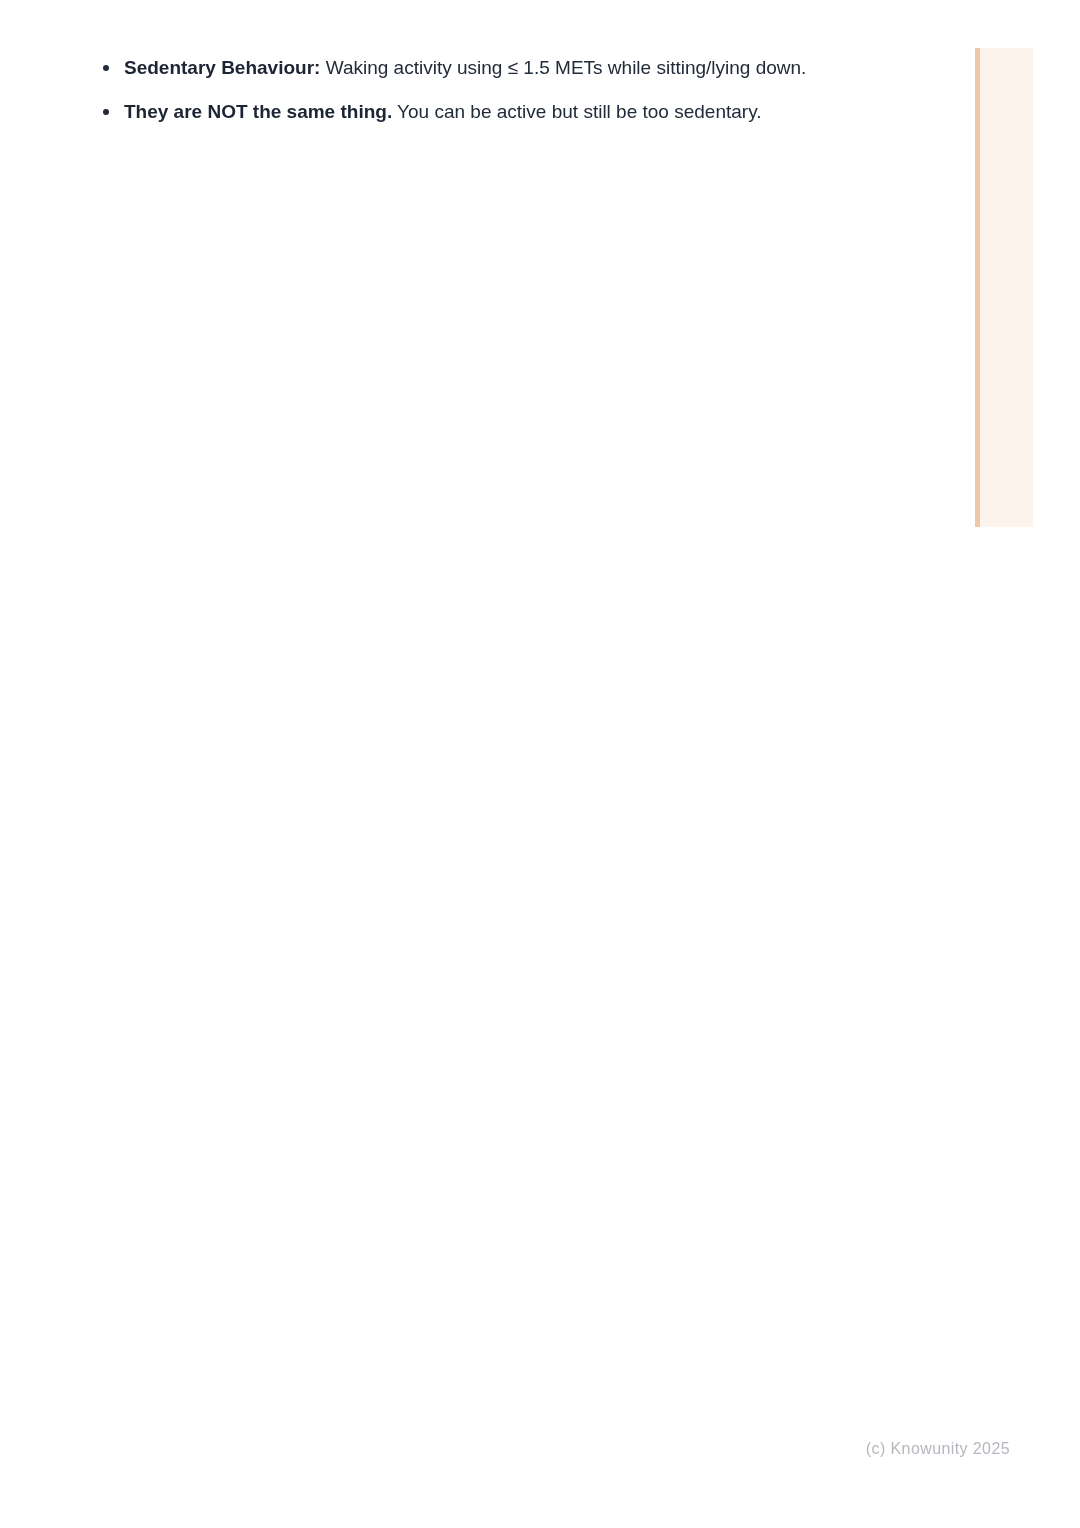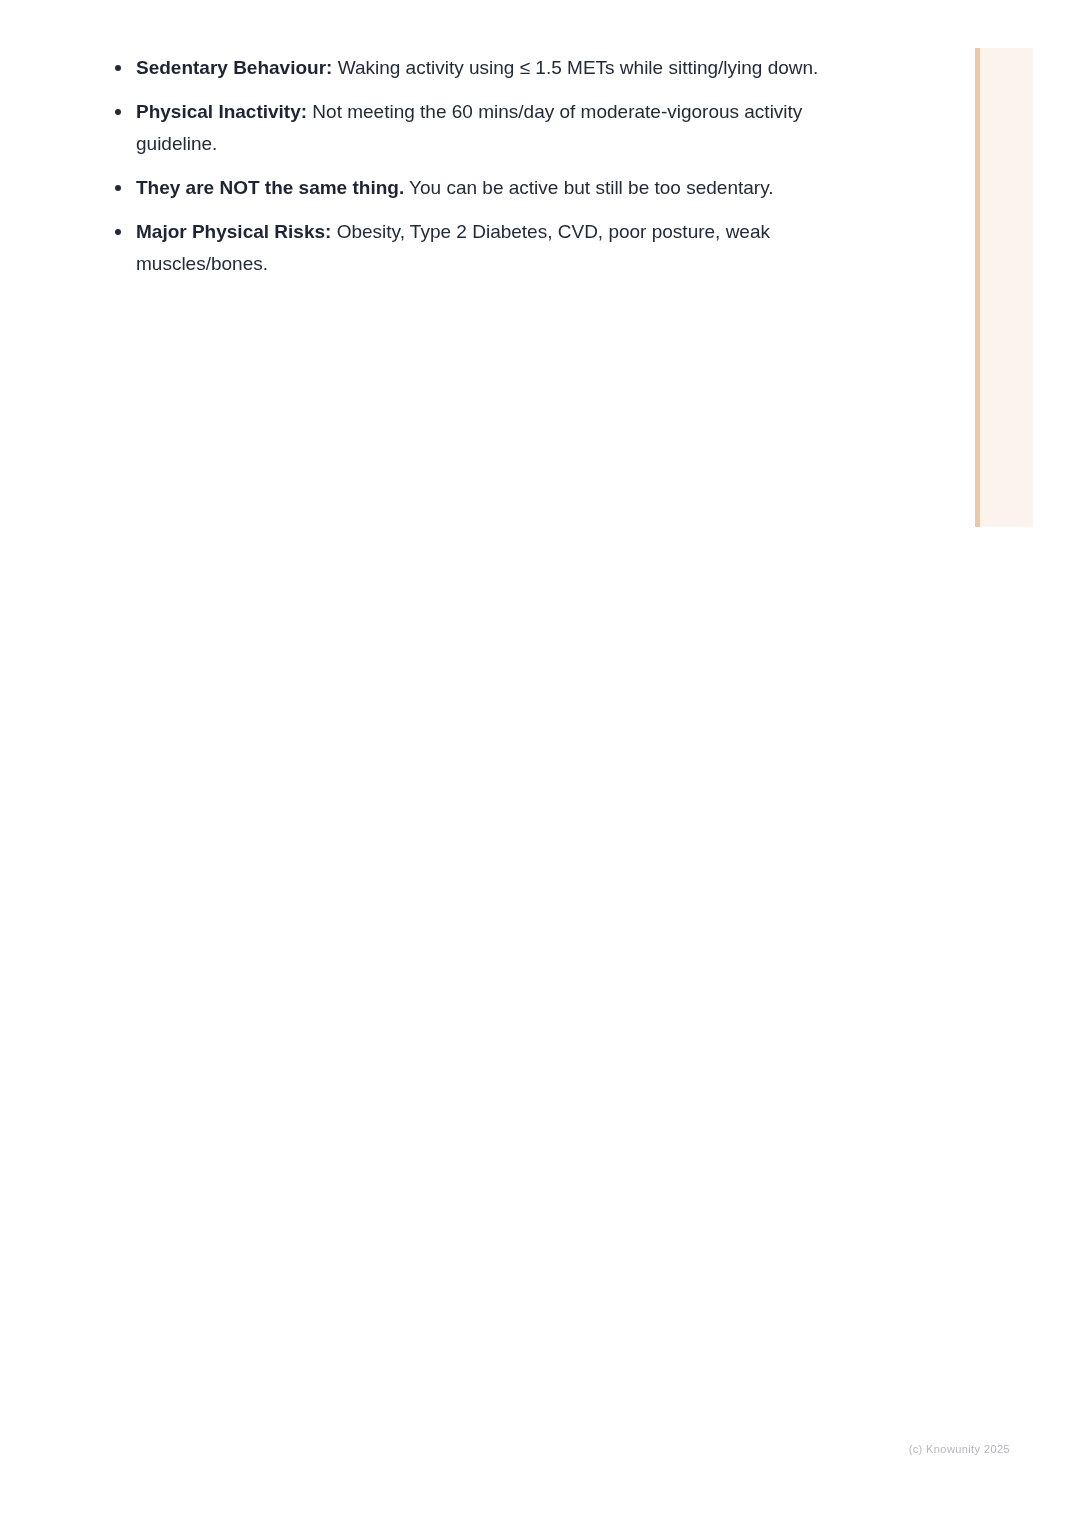--- a/index.html
+++ b/index.html
@@ -19,51 +19,49 @@
   }
   .page{position:absolute;inset:0;}
   ul.notes{
     position:absolute;left:124px;top:52px;width:712px;
     margin:0;padding:0;list-style:none;
     color:var(--text);
     font-size:19px;line-height:32px;
   }
   ul.notes li{
     position:relative;
-    margin:0 0 12px 12px;
+    margin:0 0 12px 0;
   }
   ul.notes li::before{
     content:"";
     position:absolute;left:-21px;top:13px;
     width:6px;height:6px;border-radius:50%;
     background:var(--text);
   }
   .b{font-weight:700;color:#1d2534;}
   .strip{
     position:absolute;left:975px;top:48px;
     width:58px;height:479px;
     background:var(--strip_fill);
     border-left:5px solid var(--strip_accent);
   }
   .footer{
     position:absolute;top:1440px;right:70px;
-    font-size:11px;letter-spacing:0.4px;
+    font-size:16px;letter-spacing:0.4px;
     color:var(--footer_text);
     line-height:18px;
   }
 </style>
 </head>
 <body>
 
 <div class="page">
 
   <ul class="notes">
     <li><span class="b">Sedentary Behaviour:</span><span> Waking activity using ≤ 1.5 METs while sitting/lying down.</span><span class="b"></span><span></span></li>
-    <li><span class="b">Physical Inactivity:</span><span> Not meeting the 60 mins/day of moderate-vigorous activity guideline.</span><span class="b"></span><span></span></li>
     <li><span class="b">They are NOT the same thing.</span><span> You can be active but still be too sedentary.</span><span class="b"></span><span></span></li>
-    <li><span class="b">Major Physical Risks:</span><span> Obesity, Type 2 Diabetes, CVD, poor posture, weak muscles/bones.</span><span class="b"></span><span></span></li>
   </ul>
 
   <div class="strip"></div>
 
   <div class="footer">(c) Knowunity 2025</div>
 
 </div>
 
 </body></html>

